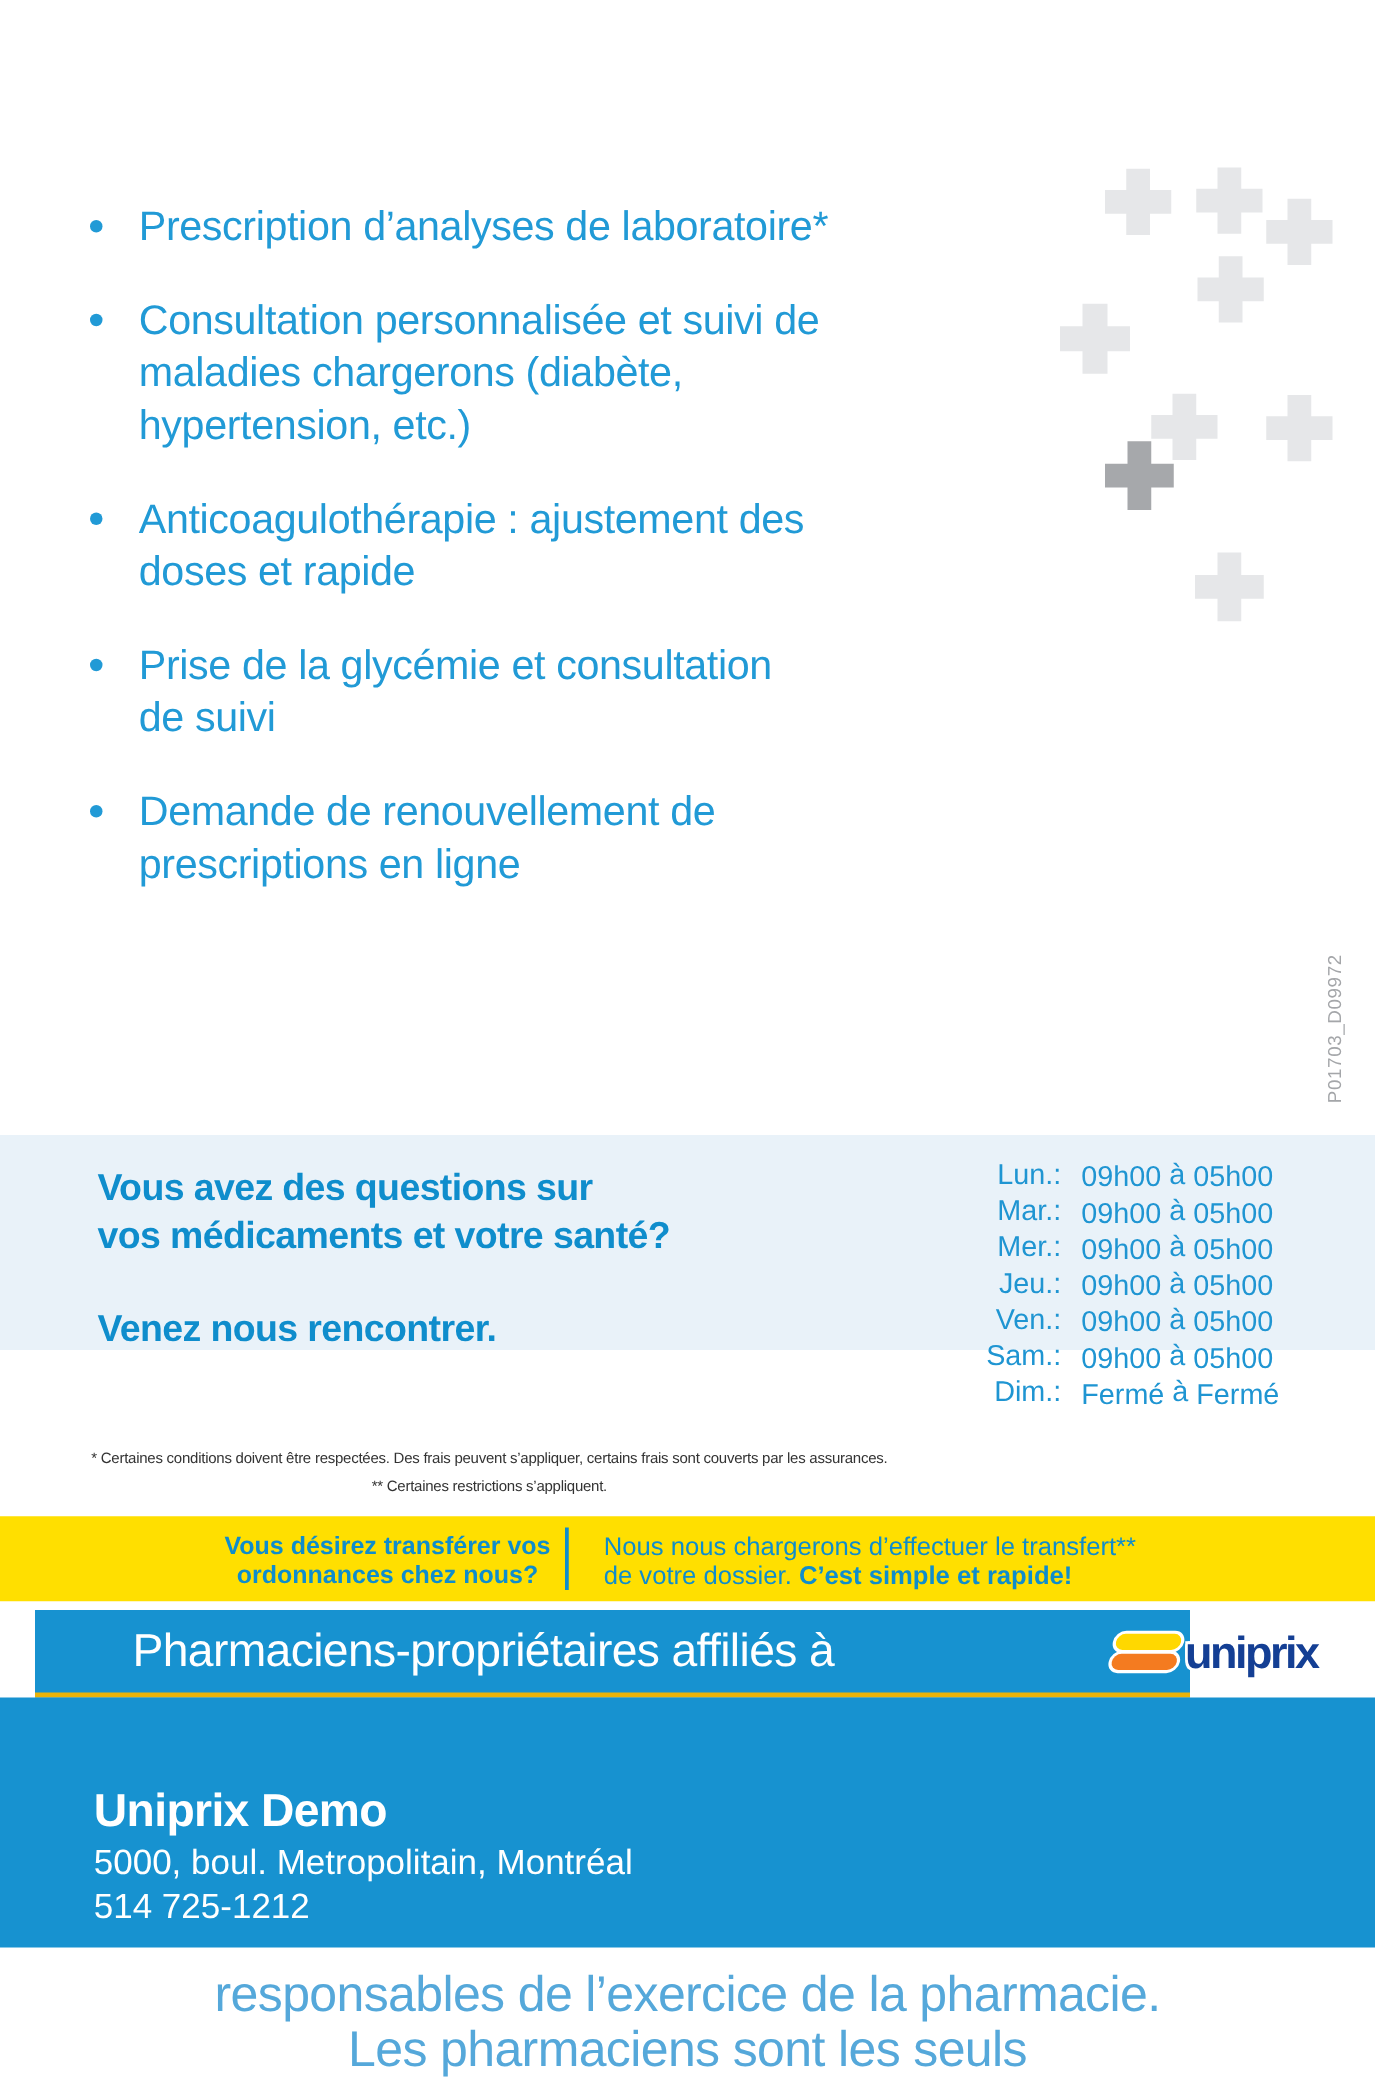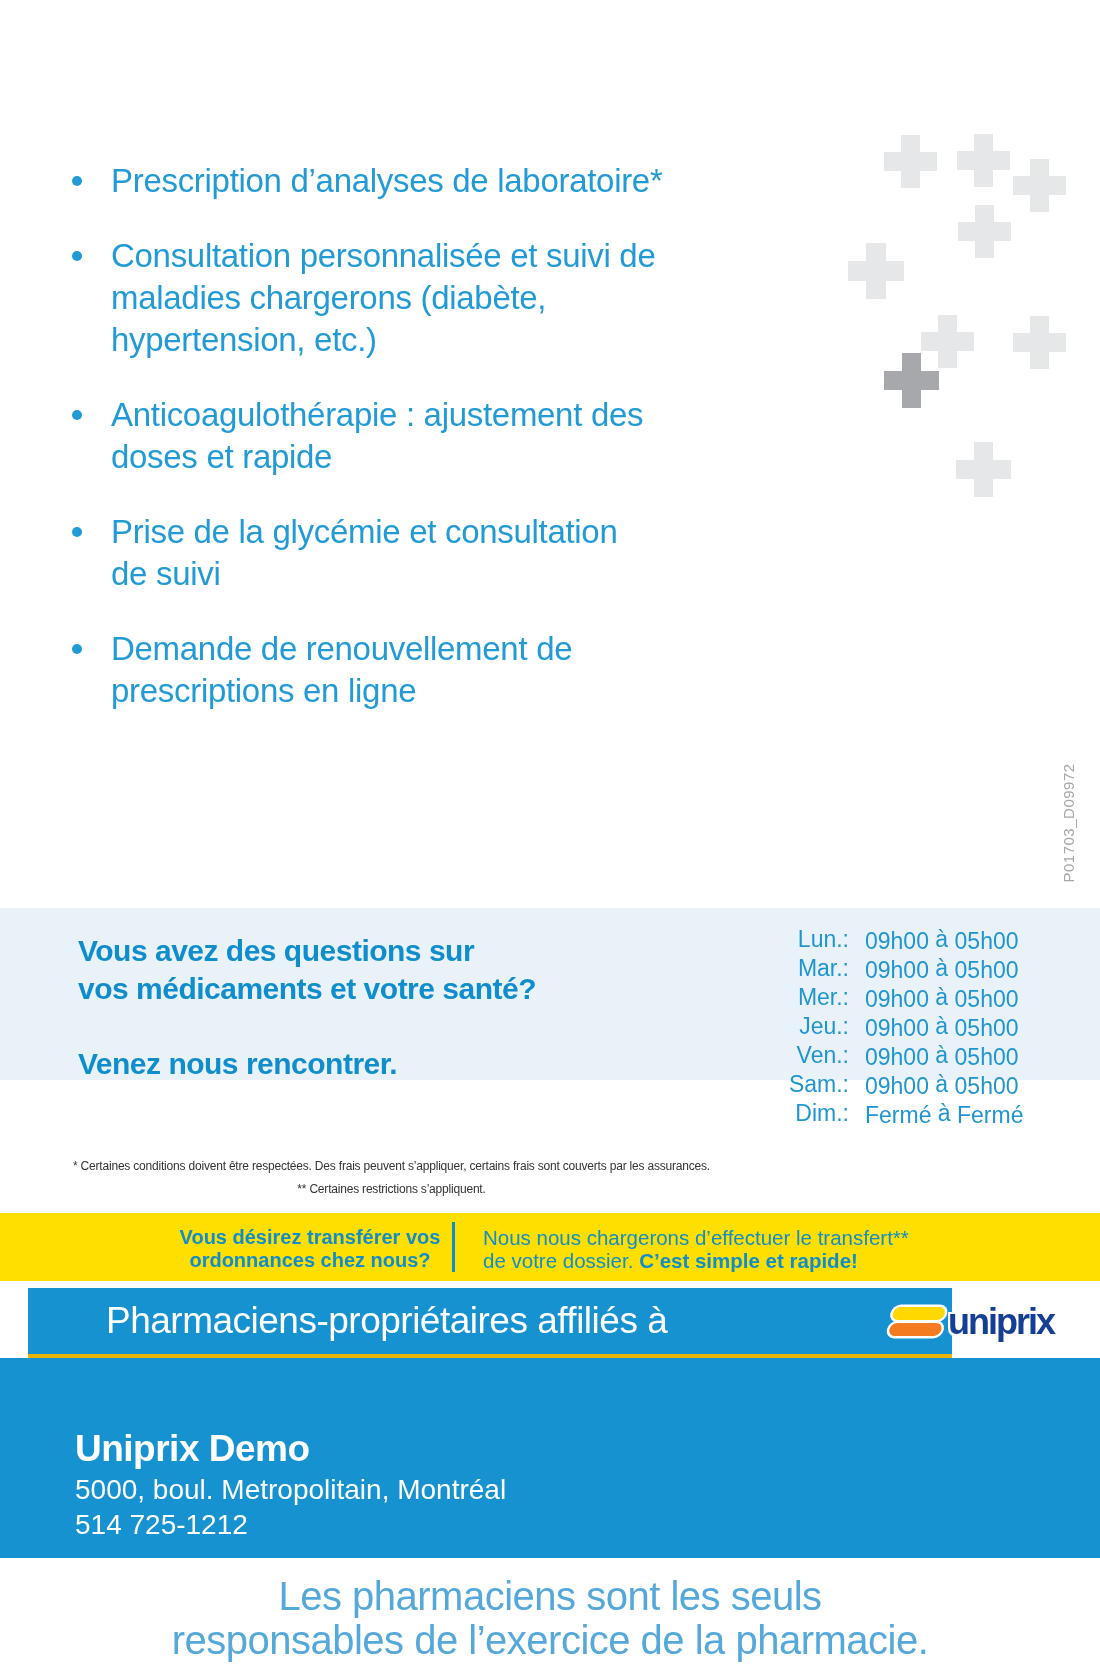--- a/index.html
+++ b/index.html
@@ -212,17 +212,17 @@
     </div>
   </div>
 
   <div class="band-address">
     <div class="store-name">Uniprix Demo</div>
     <div class="store-address">5000, boul. Metropolitain, Montréal</div>
     <div class="store-phone">514 725-1212</div>
   </div>
 
   <div class="footer-note">
+    <div>responsables de l’exercice de la pharmacie.</div>
     <div>Les pharmaciens sont les seuls</div>
-    <div>responsables de l’exercice de la pharmacie.</div>
   </div>
 
 </div>
 
 </body></html>

